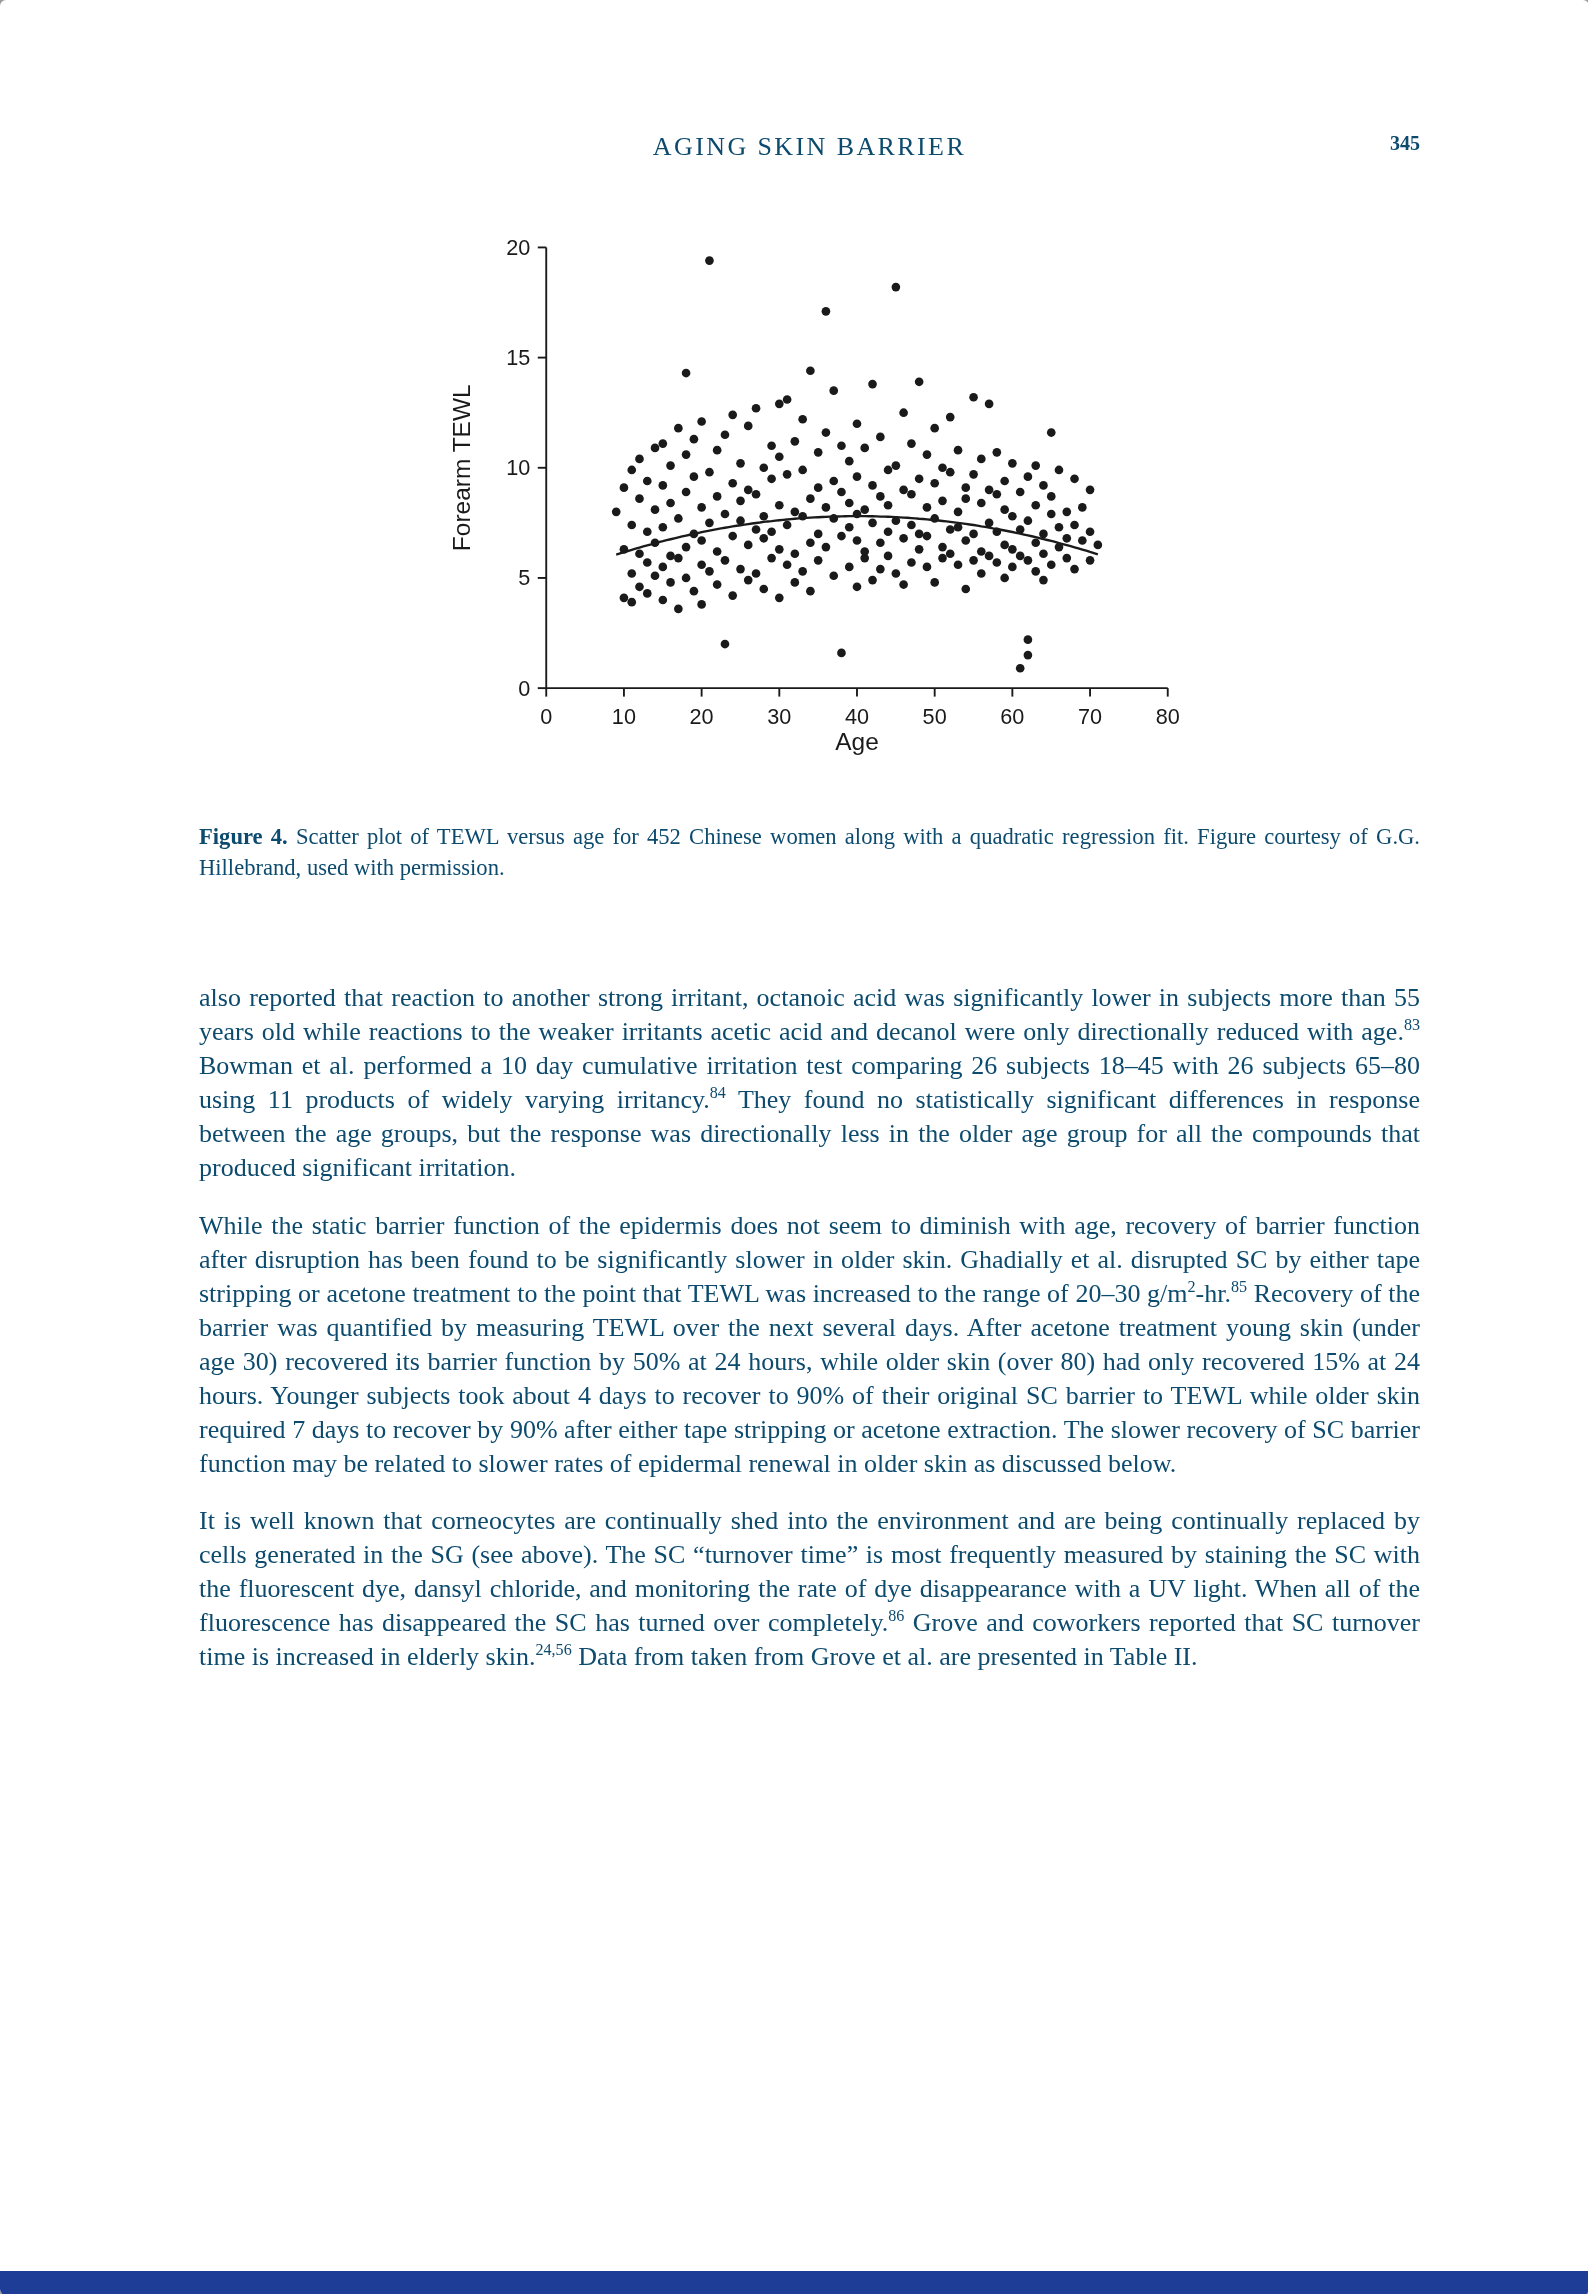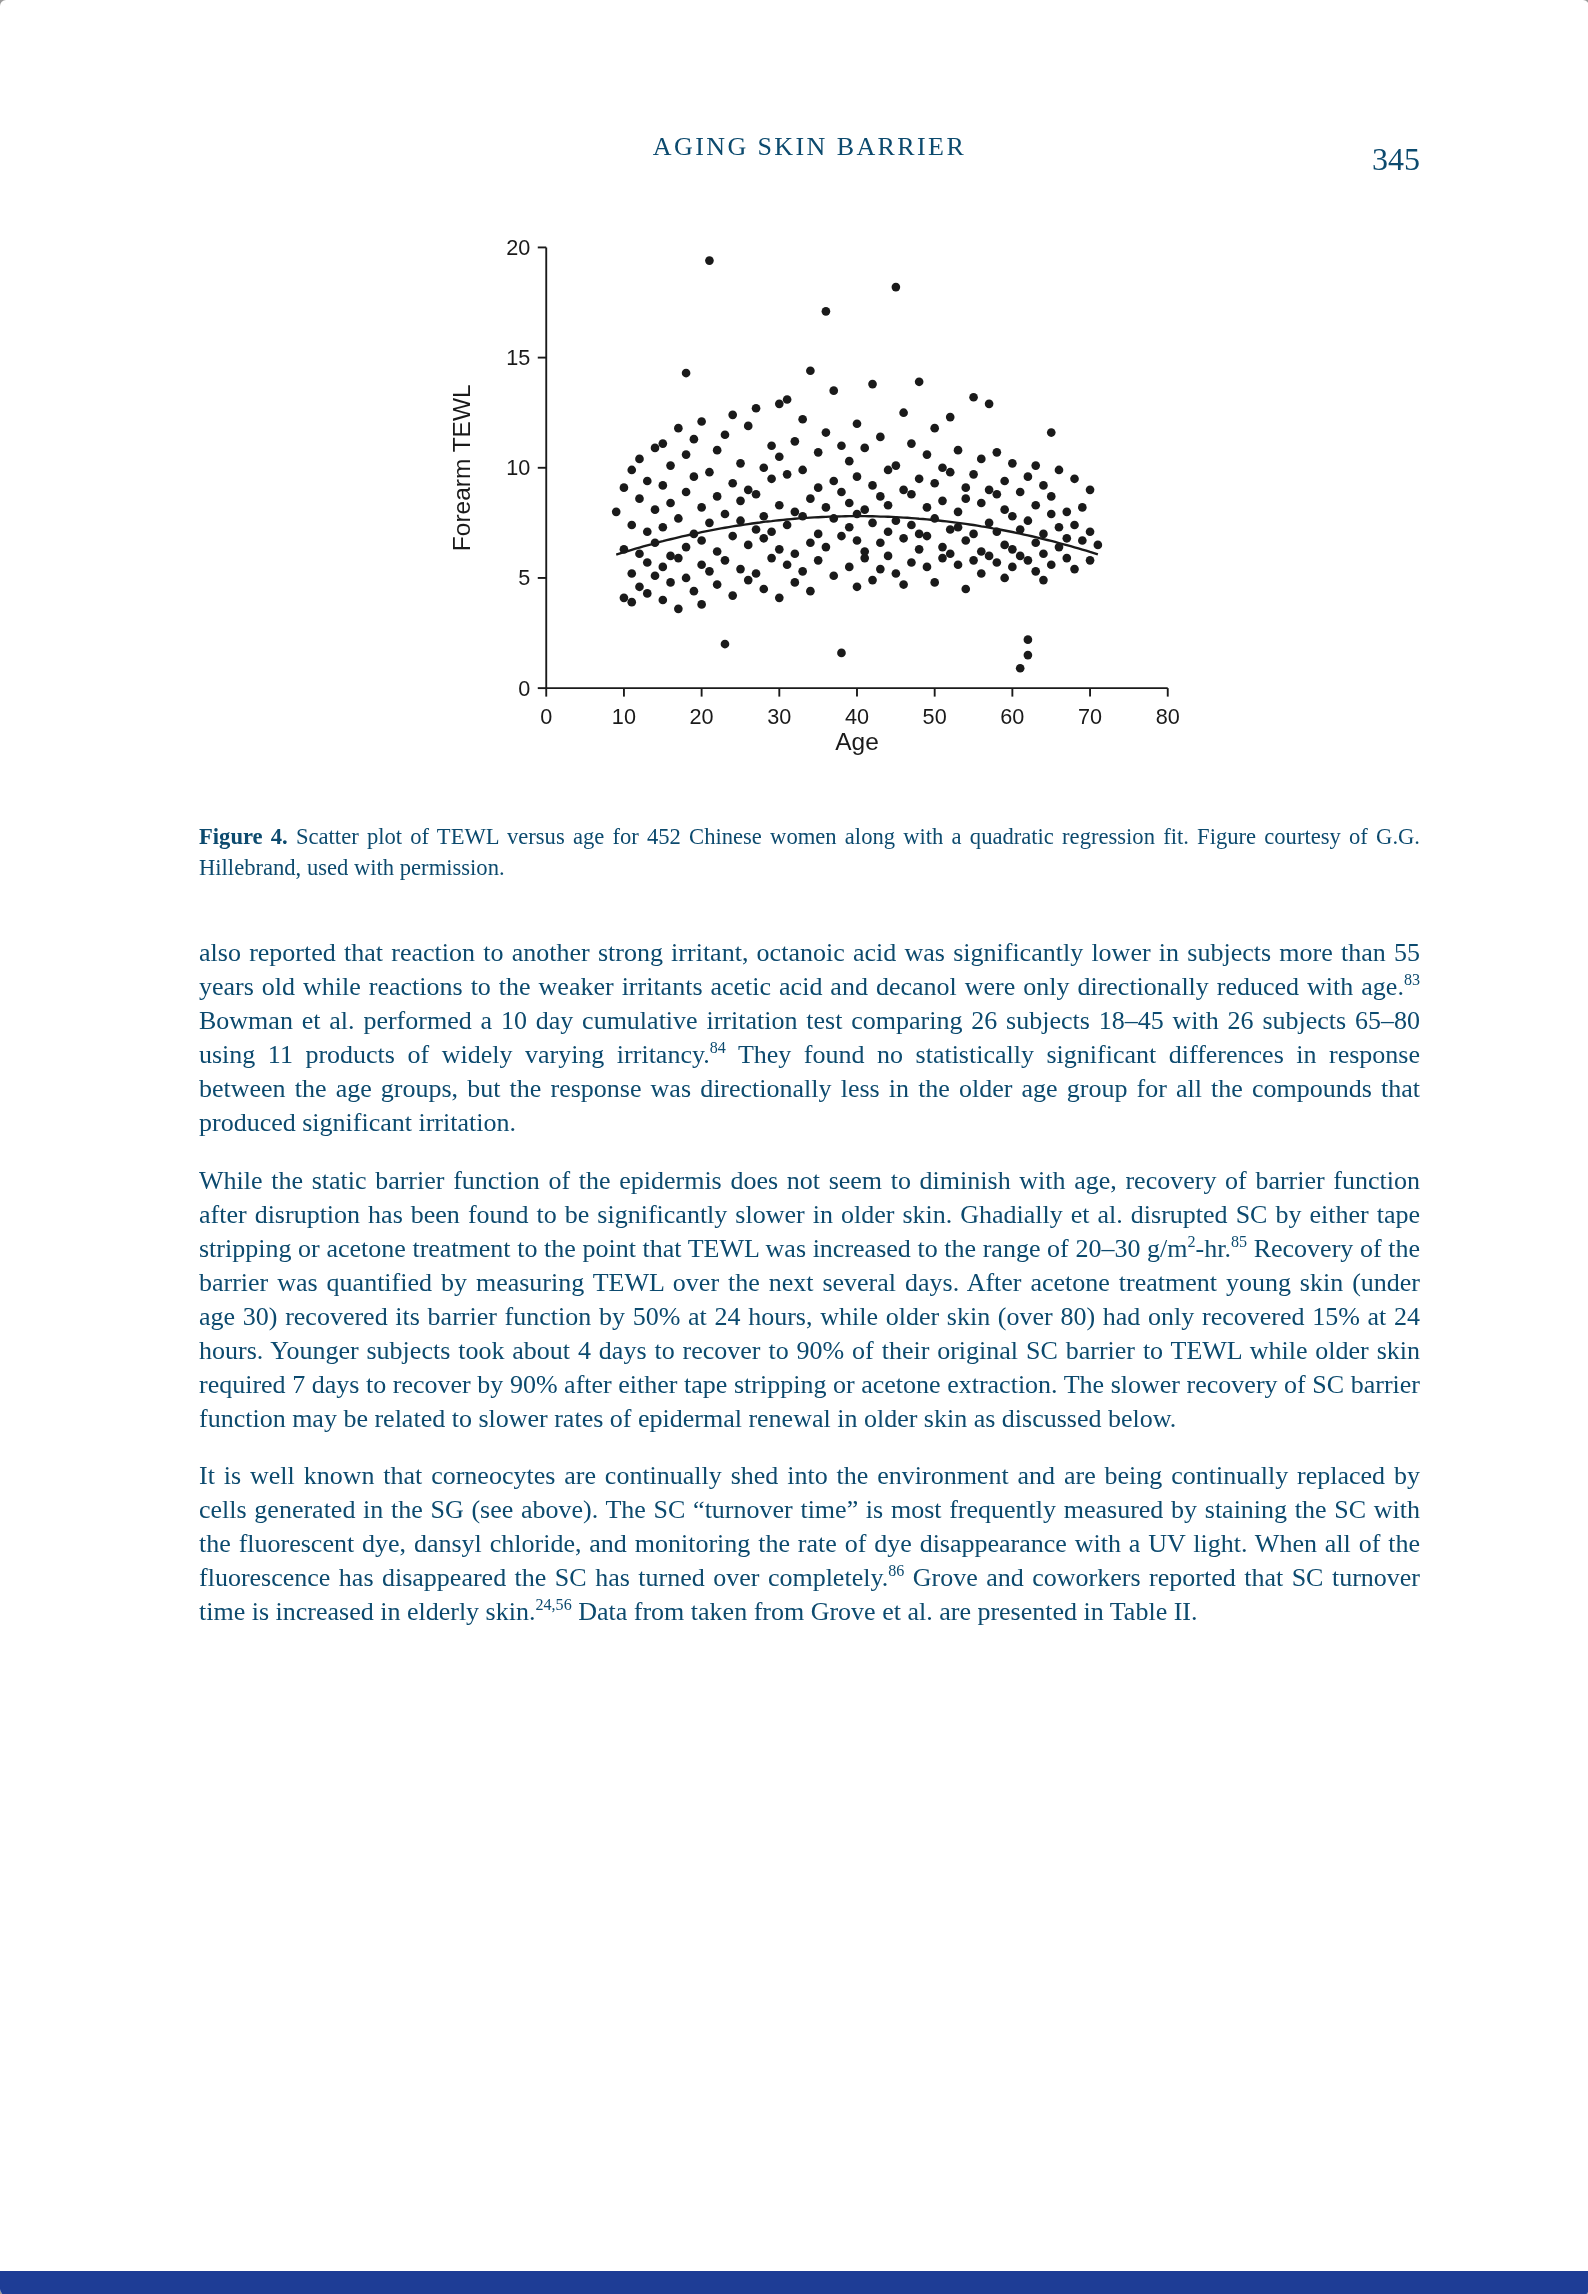--- a/index.html
+++ b/index.html
@@ -10,35 +10,35 @@
     background:#ffffff;
     font-family:"Liberation Serif", serif;
     color:#1a1a1a;
     overflow:hidden;
   }
   .header-row{position:absolute;top:132px;left:199px;width:1221px;height:40px;}
   .header-title{
     position:absolute;left:0;right:0;text-align:center;
     font-size:26px;letter-spacing:2.4px;
   }
-  .page-number{position:absolute;right:0;top:9px;font-size:32px;}
+  .page-number{position:absolute;right:0;top:0;font-size:20px;font-weight:bold;}
 
   .figure-block{position:absolute;top:221px;left:421px;width:791px;height:551px;}
   svg text{font-family:"Liberation Sans", sans-serif;}
   .tick{font-size:23px;fill:#1a1a1a;}
   .axis-label{font-size:26px;fill:#1a1a1a;}
 
   .caption{
     position:absolute;top:821px;left:199px;width:1221px;
     font-size:22.6px;line-height:31px;text-align:justify;
   }
   .caption b{font-weight:bold;}
 
   .body-text{
-    position:absolute;top:936px;left:199px;width:1221px;
+    position:absolute;top:981px;left:199px;width:1221px;
     font-size:26px;line-height:34px;text-align:justify;
   }
   .body-text p{margin:0 0 23.5px 0;}
   .section-heading{font-weight:bold;font-size:26px;margin:58px 0 26px 0;text-align:left;}
   sup{font-size:0.62em;vertical-align:super;line-height:0;}
 
   .bottom-bar{position:absolute;left:0;right:0;bottom:0;height:24.5px;}
 </style>
 </head>
 <body>

